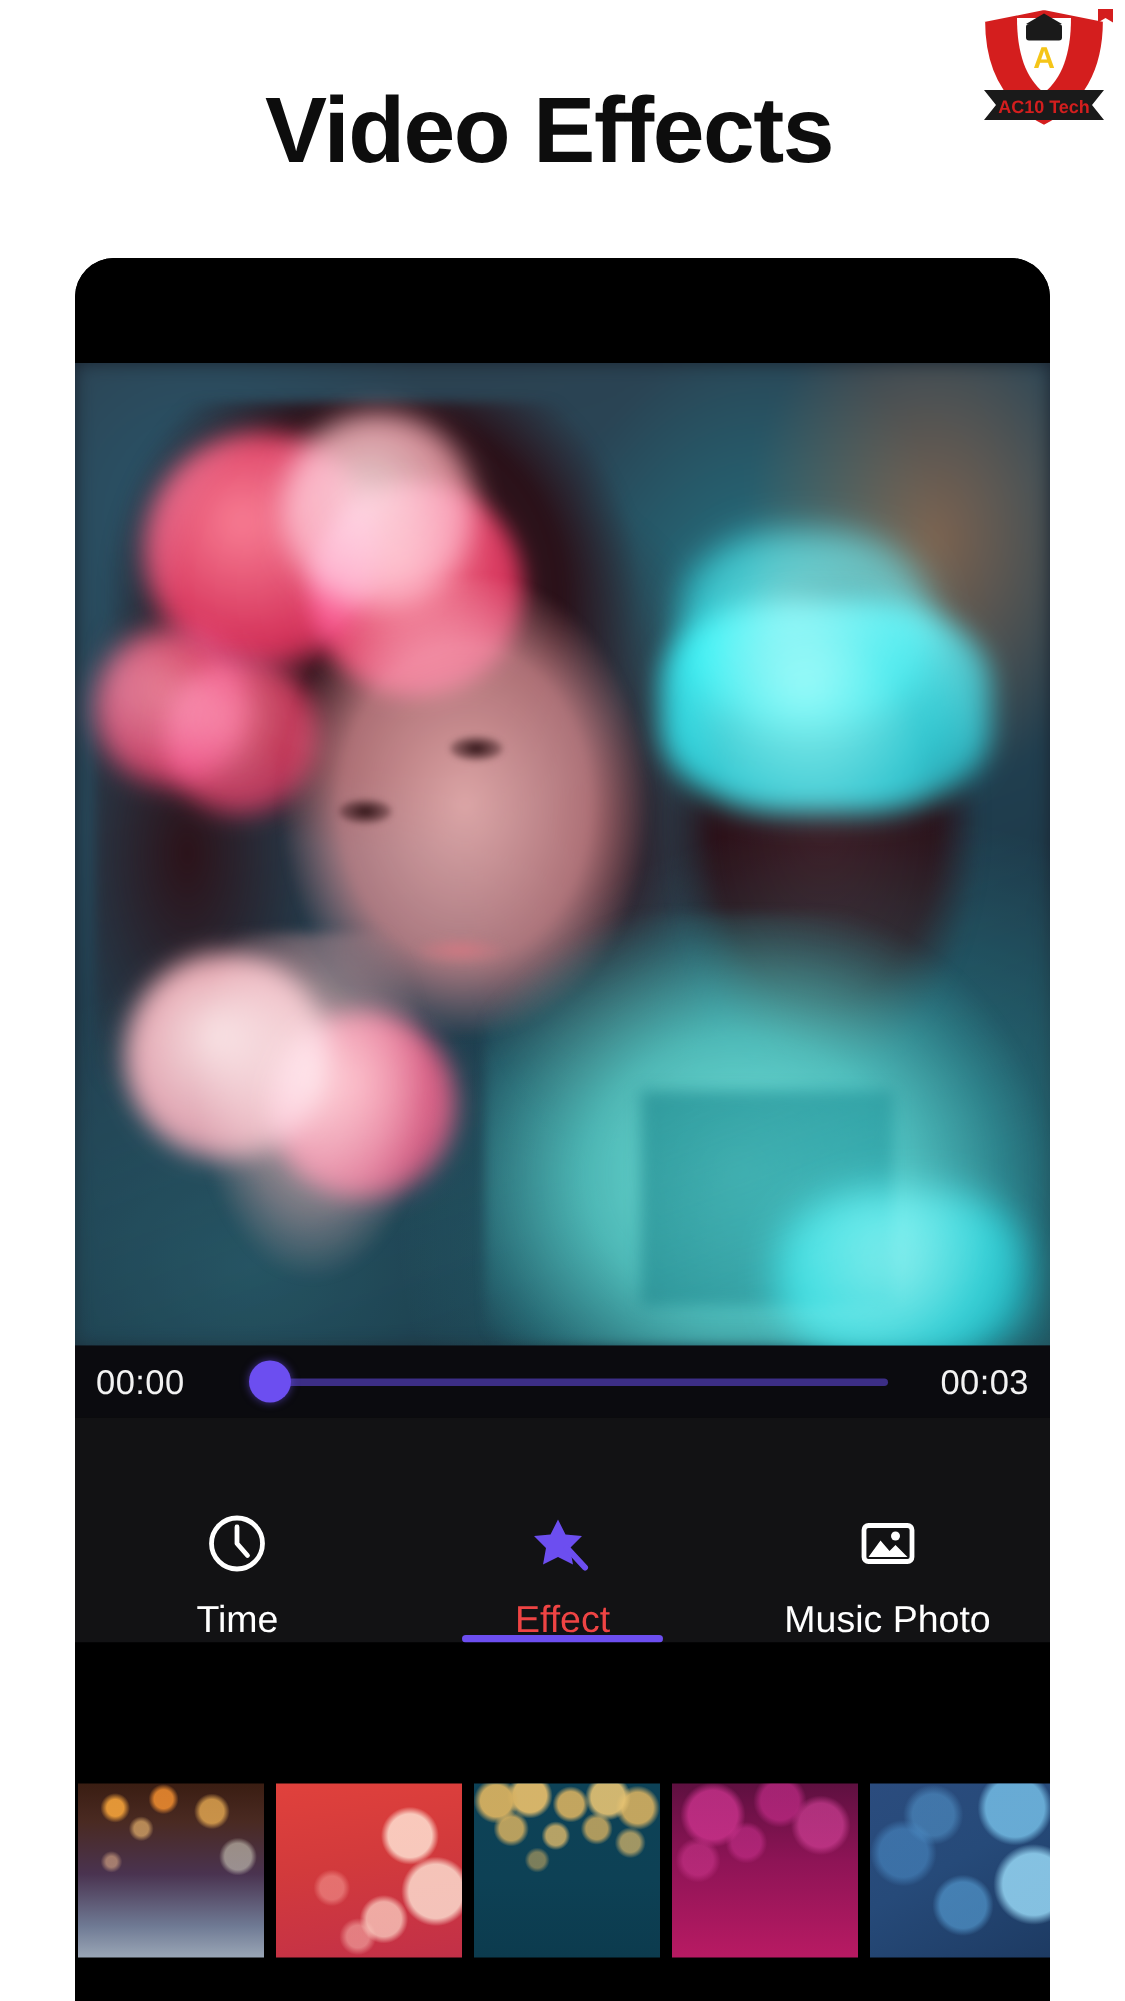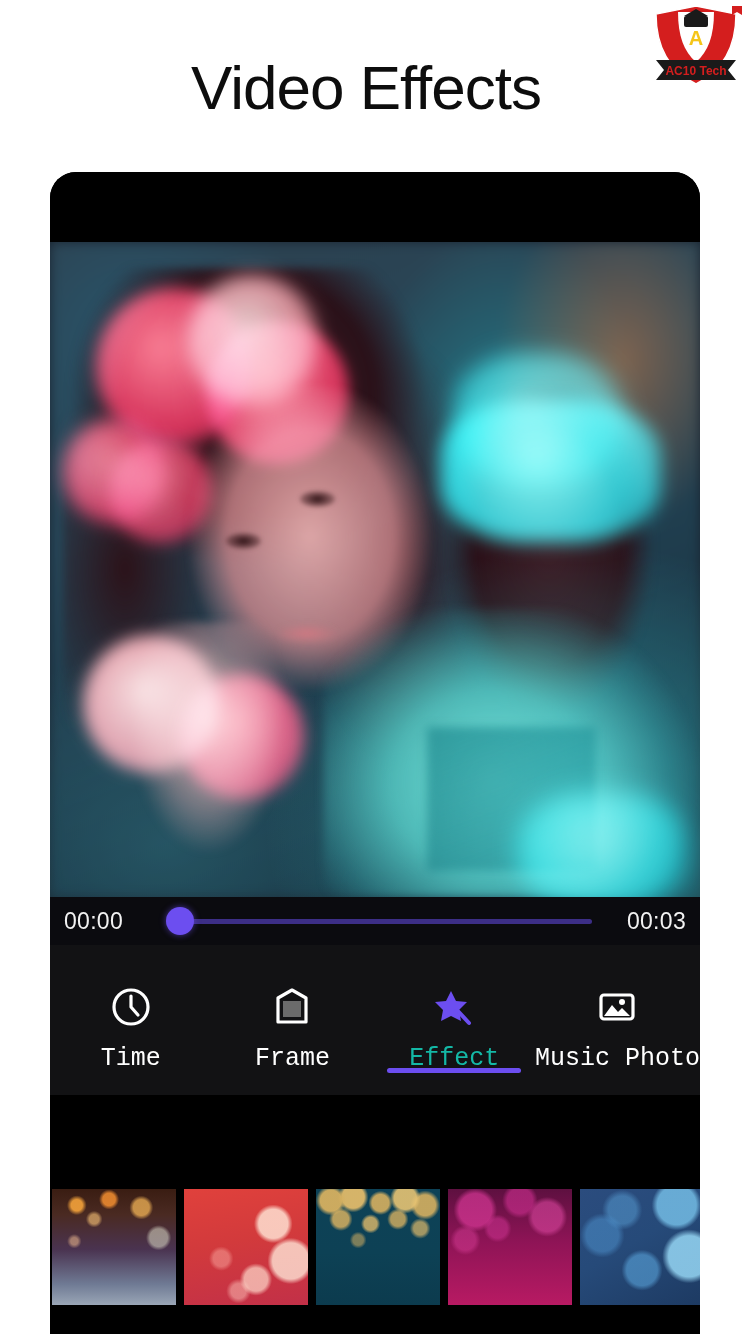--- a/index.html
+++ b/index.html
@@ -14,21 +14,21 @@
   
   .logo {
     position:absolute; top:2px; right:6px;
     width:96px; height:90px;
   }
 
   
   .page-title {
     position:absolute; top:55px; left:0; width:732px;
     text-align:center;
-    font-size:62px; font-weight:normal; letter-spacing:-1px;
+    font-size:62px; font-weight:bold; letter-spacing:-1px;
     color:#0d0d0d;
     line-height:1.05;
   }
 
   
   .phone {
     position:absolute;
     left:50px; top:172px;
     width:650px; height:1162px;
     background:#000;
@@ -165,40 +165,39 @@
   }
   .thumb {
     position:absolute; left:12px;
     width:28px; height:28px; border-radius:50%;
     background:#6c4ef0;
     box-shadow:0 0 6px rgba(108,78,240,.6);
   }
 
   
   .tabbar {
-    display:flex; align-items:center;
+    display:flex; align-items:flex-end;
     height:150px;
     background:#121214;
-    font-family:Liberation Mono, monospace;
   }
   .tab {
     flex:1;
     display:flex; flex-direction:column;
     align-items:center; justify-content:flex-start;
     padding-top:16px;
     position:relative;
     cursor:pointer;
   }
   .tab-icon { height:46px; display:flex; align-items:center; justify-content:center; }
   .tab-label {
     margin-top:14px;
     font-size:25px; color:#ffffff;
     white-space:nowrap;
   }
-  .tab.active .tab-label { color:#14b8a6; }
+  .tab.active .tab-label { color:#ef4444; }
   .tab-underline {
     position:absolute; bottom:0; left:50%;
     transform:translateX(-50%);
     width:134px; height:5px; border-radius:3px;
     background:#6c4ef0;
   }
 
   
   .effects-area {
     background:#000;
@@ -340,29 +339,20 @@
       <div class="tab-icon">
         <svg viewBox="0 0 44 44" width="44" height="44" aria-hidden="true">
           <circle cx="22" cy="22" r="17" fill="none" stroke="#ffffff" stroke-width="3.2"></circle>
           <path d="M22 11 L22 22 L29 30" fill="none" stroke="#ffffff" stroke-width="3.2" stroke-linecap="round" stroke-linejoin="round"></path>
         </svg>
       </div>
       <div class="tab-label">Time</div>
     </div>
 
 
-    <div class="tab">
-      <div class="tab-icon">
-        <svg viewBox="0 0 44 44" width="44" height="44" aria-hidden="true">
-          <path d="M8 13 L22 5 L36 13 L36 37 L8 37 Z" fill="none" stroke="#ffffff" stroke-width="3.2" stroke-linejoin="round"></path>
-          <rect x="13" y="16" width="18" height="16" fill="#6b6b6b"></rect>
-        </svg>
-      </div>
-      <div class="tab-label">Frame</div>
-    </div>
 
     <div class="tab active">
       <div class="tab-icon">
         <svg viewBox="0 0 44 44" width="44" height="44" aria-hidden="true">
           <path d="M19 6 L24 16 L35 17 L27 25 L29 36 L19 31 L9 36 L11 25 L3 17 L14 16 Z" fill="#6c4ef0"></path>
           <path d="M25 25 L37 38" stroke="#6c4ef0" stroke-width="4" stroke-linecap="round"></path>
         </svg>
       </div>
       <div class="tab-label">Effect</div>
       <div class="tab-underline"></div>

